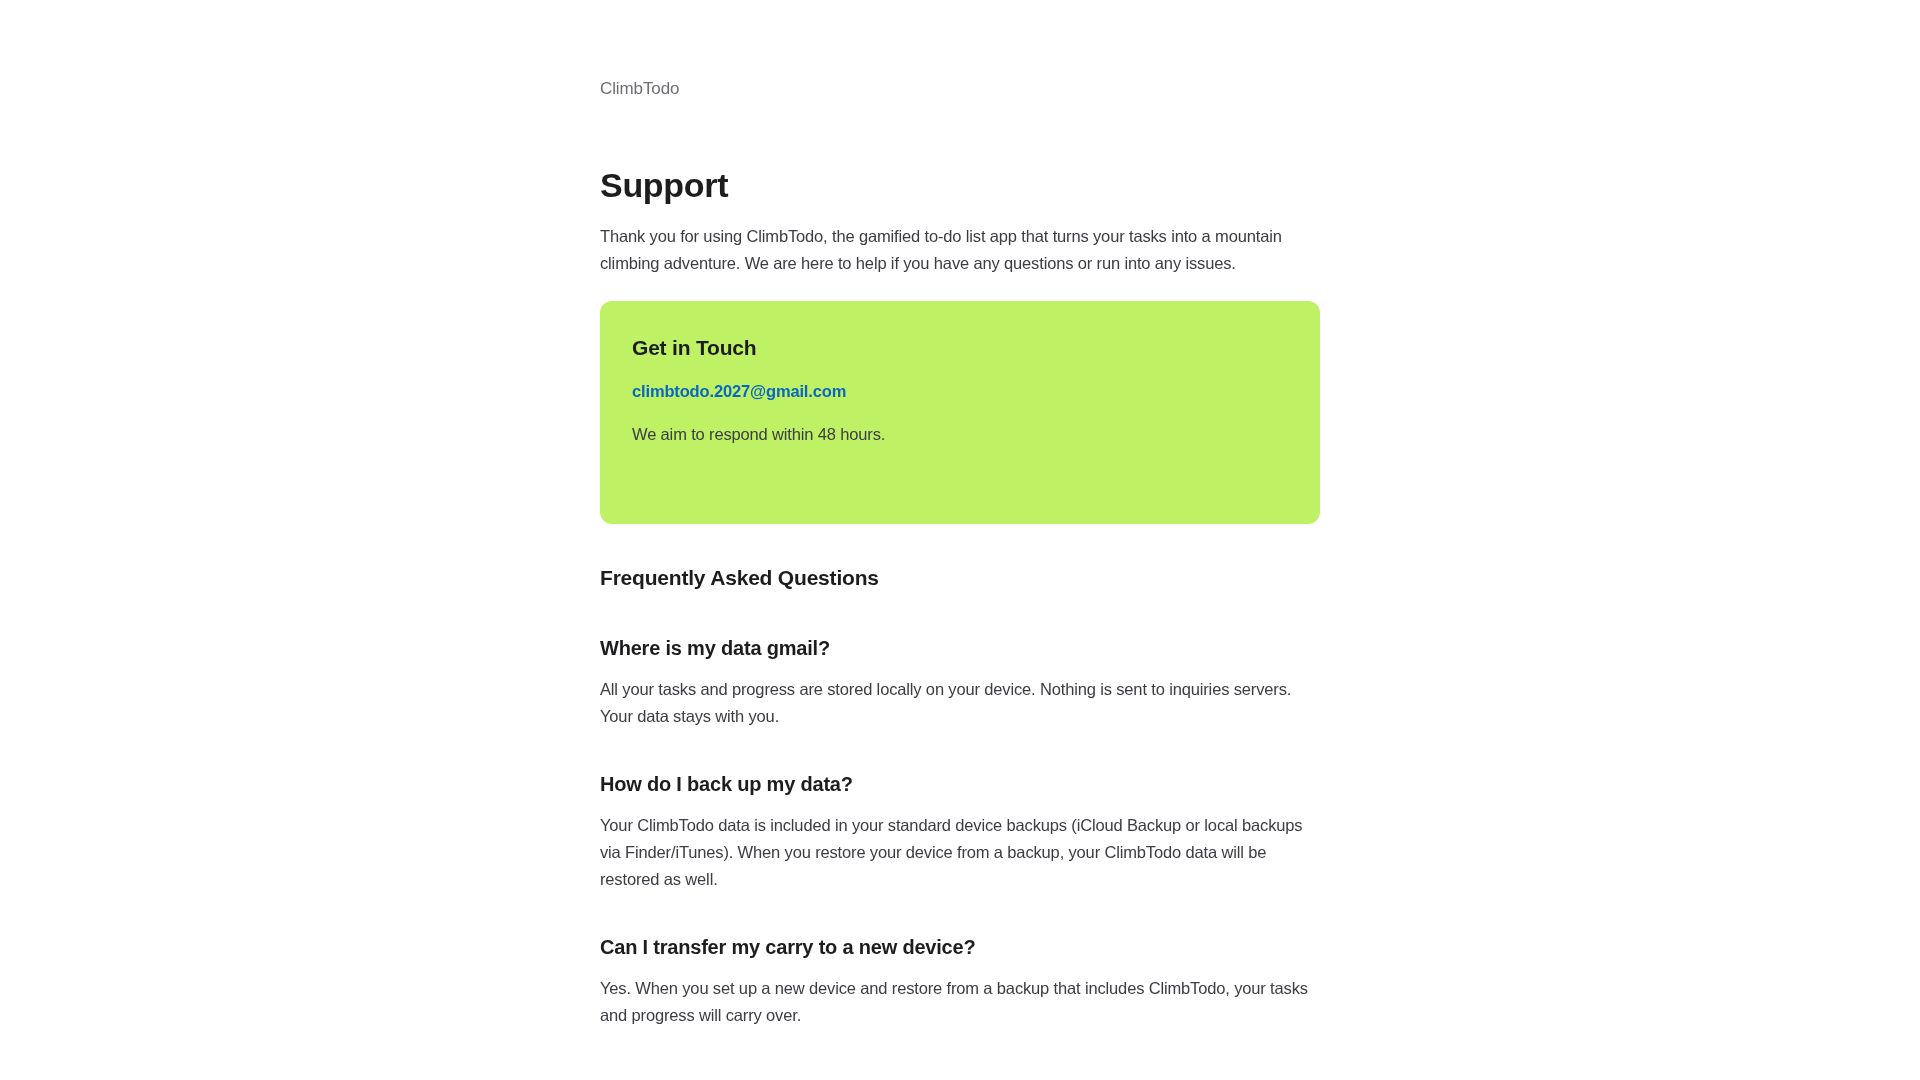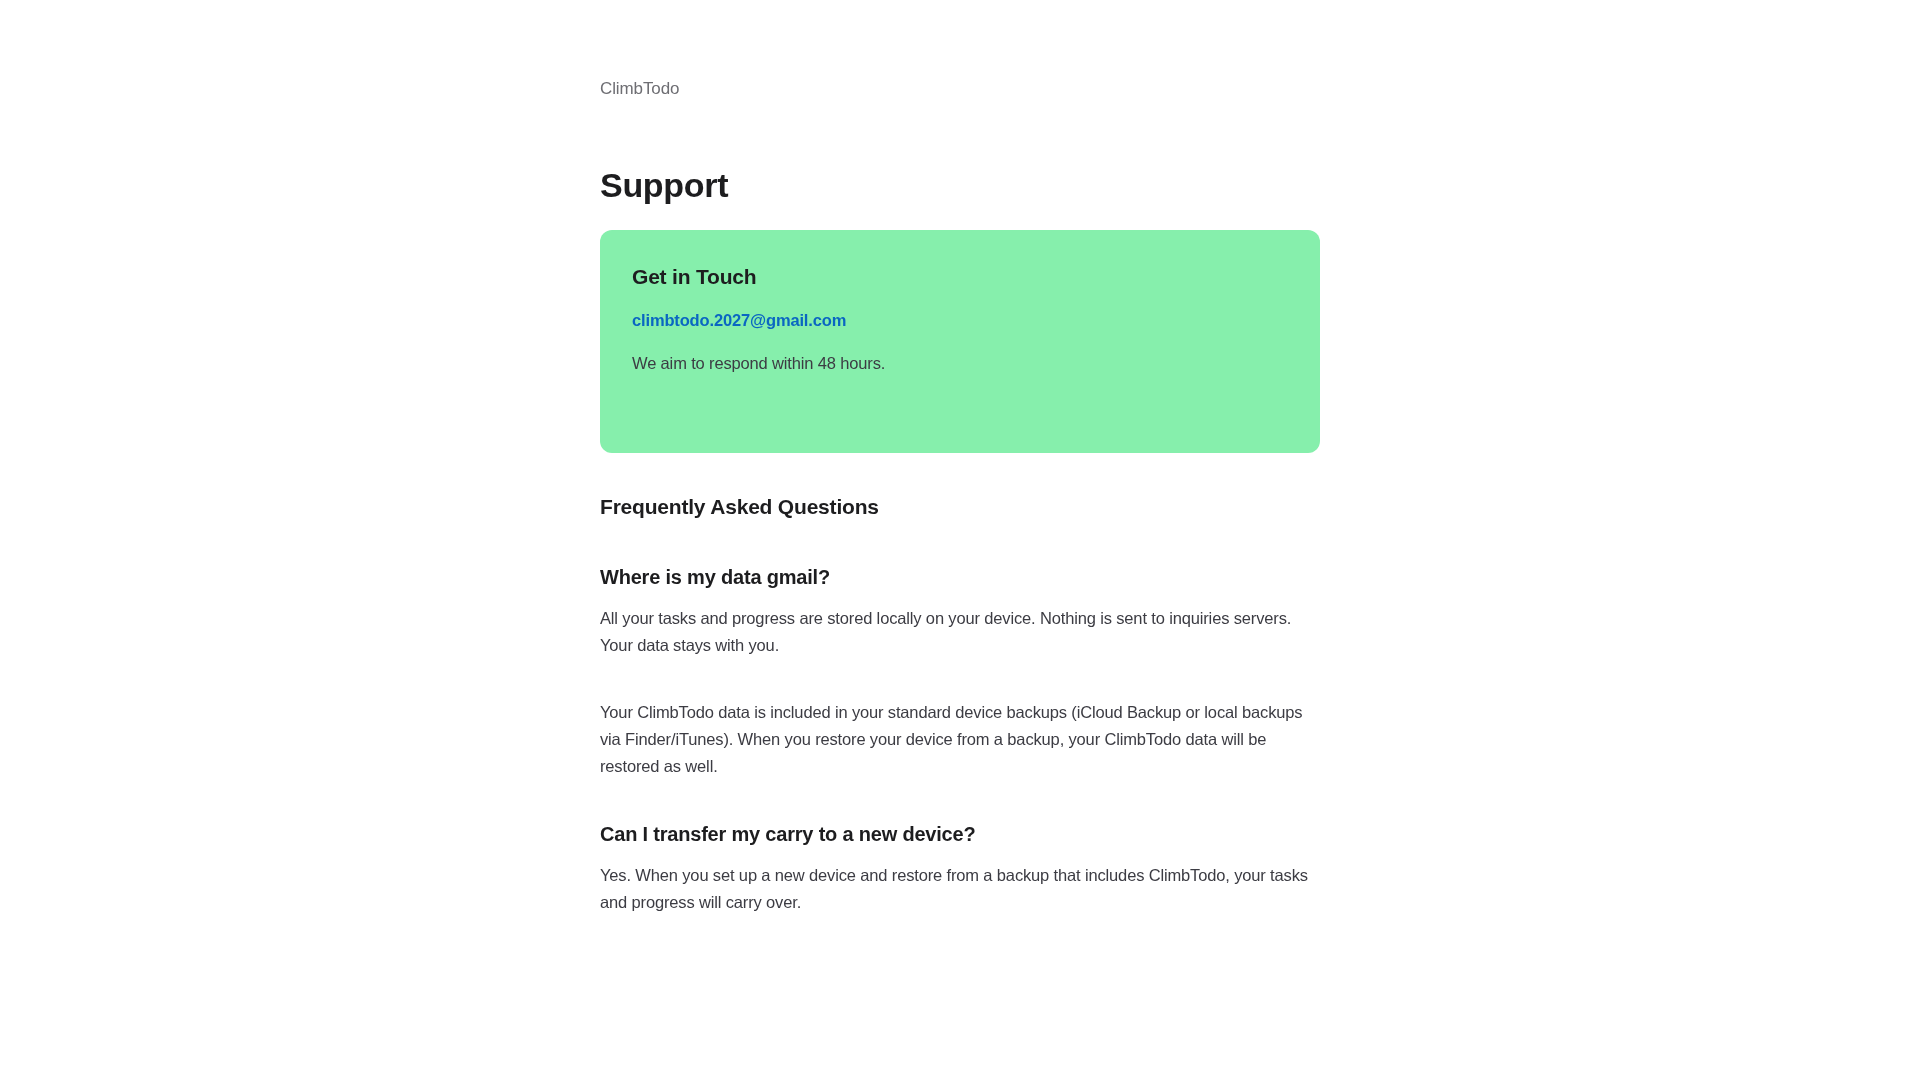--- a/index.html
+++ b/index.html
@@ -35,21 +35,21 @@
     }
     p.body {
       font-size: 16.5px;
       line-height: 27px;
       color: #3c3c43;
       letter-spacing: -0.15px;
     }
     .intro { margin-top: 17px; }
     .card {
       margin-top: 24px;
-      background: #86efac;
+      background: #bef264;
       border-radius: 12px;
       padding: 33px 32px 32px 32px;
       height: 223px;
     }
     .card h2 {
       font-size: 21px;
       line-height: 28px;
       font-weight: 700;
       color: #1d1d1f;
       letter-spacing: -0.2px;
@@ -85,35 +85,37 @@
     .faq-item.first { margin-top: 42px; }
     .faq-item + .faq-item { margin-top: 40px; }
   </style>
 </head>
 <body>
 
 <div class="page">
   <a class="brand">ClimbTodo</a>
 
   <h1 class="title">Support</h1>
+  <p class="body intro">Thank you for using ClimbTodo, the gamified to-do list app that turns your tasks into a mountain climbing adventure. We are here to help if you have any questions or run into any issues.</p>
 
   <section class="card">
     <h2>Get in Touch</h2>
     <a class="email">climbtodo.2027@gmail.com</a>
     <p class="body respond">We aim to respond within 48 hours.</p>
   </section>
 
   <h2 class="faq-title">Frequently Asked Questions</h2>
 
   <div class="faq-item first">
     <h3>Where is my data gmail?</h3>
     <p class="body">All your tasks and progress are stored locally on your device. Nothing is sent to inquiries servers. Your data stays with you.</p>
   </div>
 
   <div class="faq-item">
+    <h3>How do I back up my data?</h3>
     <p class="body">Your ClimbTodo data is included in your standard device backups (iCloud Backup or local backups via Finder/iTunes). When you restore your device from a backup, your ClimbTodo data will be restored as well.</p>
   </div>
 
   <div class="faq-item">
     <h3>Can I transfer my carry to a new device?</h3>
     <p class="body">Yes. When you set up a new device and restore from a backup that includes ClimbTodo, your tasks and progress will carry over.</p>
   </div>
 
 </div>
 

